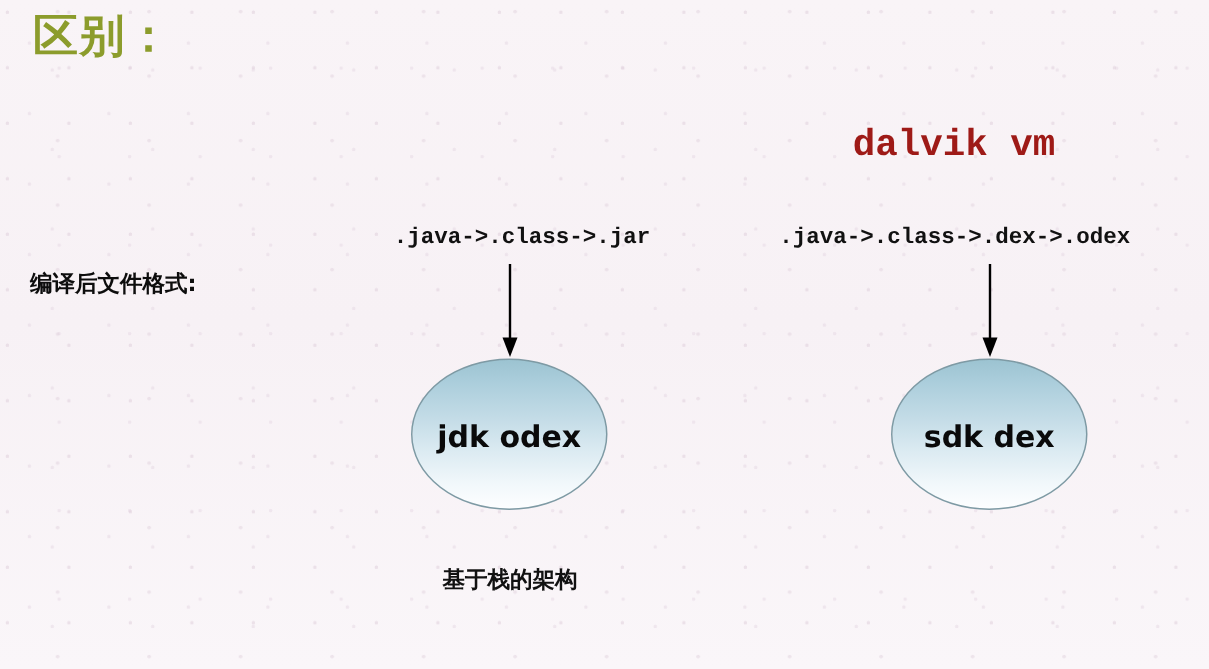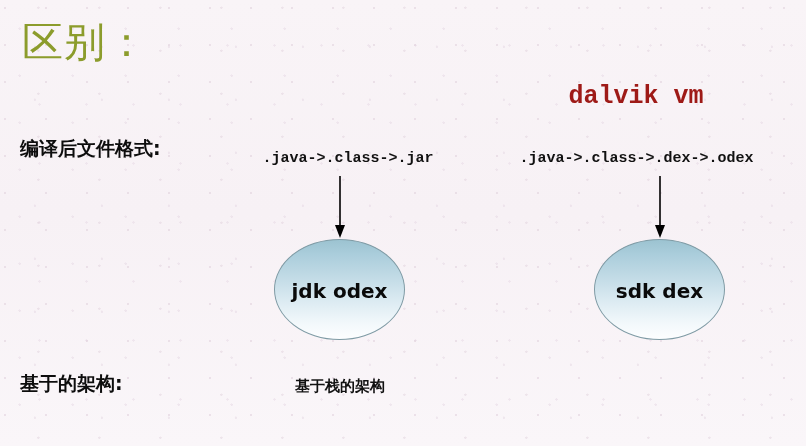--- a/index.html
+++ b/index.html
@@ -27,23 +27,23 @@
       radial-gradient(circle at 84% 77%, rgba(230,216,228,.50) 0 1px, transparent 1.4px),
       radial-gradient(circle at 52% 88%, rgba(226,212,224,.45) 0 1px, transparent 1.4px),
       linear-gradient(180deg, #f9f4f7 0%, #f7f1f5 48%, #faf6f9 100%);
     background-size: 41px 37px, 53px 47px, 61px 43px, 47px 59px, 67px 53px, 100% 100%;
   }
 
   
   .title {
     position: absolute;
     left: 22px;
-    top: 20px;
-    font-size: 41px;
-    font-weight: normal;
+    top: 8px;
+    font-size: 30px;
+    font-weight: bold;
     color: #8c9c2c;
     letter-spacing: 1px;
     line-height: 1.1;
     white-space: nowrap;
   }
 
   
   .col-header {
     position: absolute;
     top: 82px;
@@ -54,25 +54,26 @@
     white-space: nowrap;
     text-align: center;
   }
   .col-header.jvm   { left: 240px; width: 200px; }
   .col-header.dvm   { left: 536px; width: 200px; }
 
   
   .row-label {
     position: absolute;
     left: 20px;
-    font-size: 19px;
+    font-size: 15px;
     font-weight: bold;
     color: #0d0d0d;
     white-space: nowrap;
     font-family: "DejaVu Sans", "Liberation Sans", sans-serif;
+    margin-top: 44px;
   }
   .row-label.r1 { top: 136px; }
   .row-label.r2 { top: 371px; }
 
   
   .fmt {
     position: absolute;
     top: 150px;
     font-family: "Liberation Mono", "DejaVu Sans Mono", monospace;
     font-size: 15px;
@@ -172,18 +173,17 @@
   </div>
 
   <div class="node-circle jvm">
     <span class="node-label">jdk odex</span>
   </div>
 
   <div class="node-circle dvm">
     <span class="node-label">sdk dex</span>
   </div>
 
-  <div class="row-label r2">基于的架构:</div>
 
   <div class="arch jvm">基于栈的架构</div>
 
 
 </div>
 
 </body></html>

